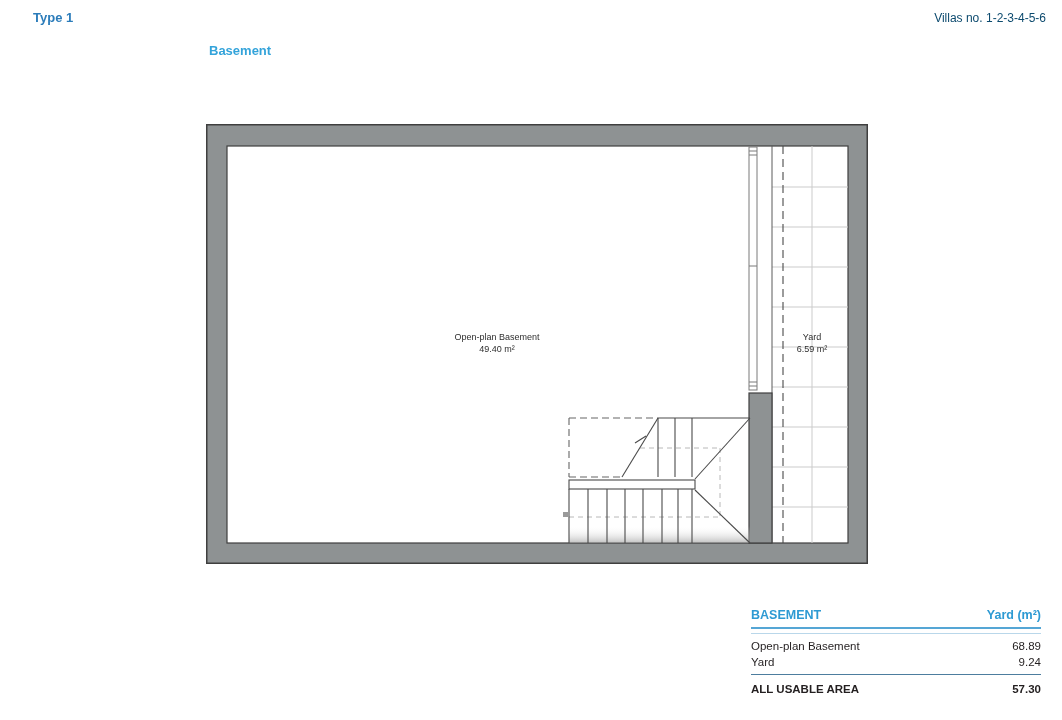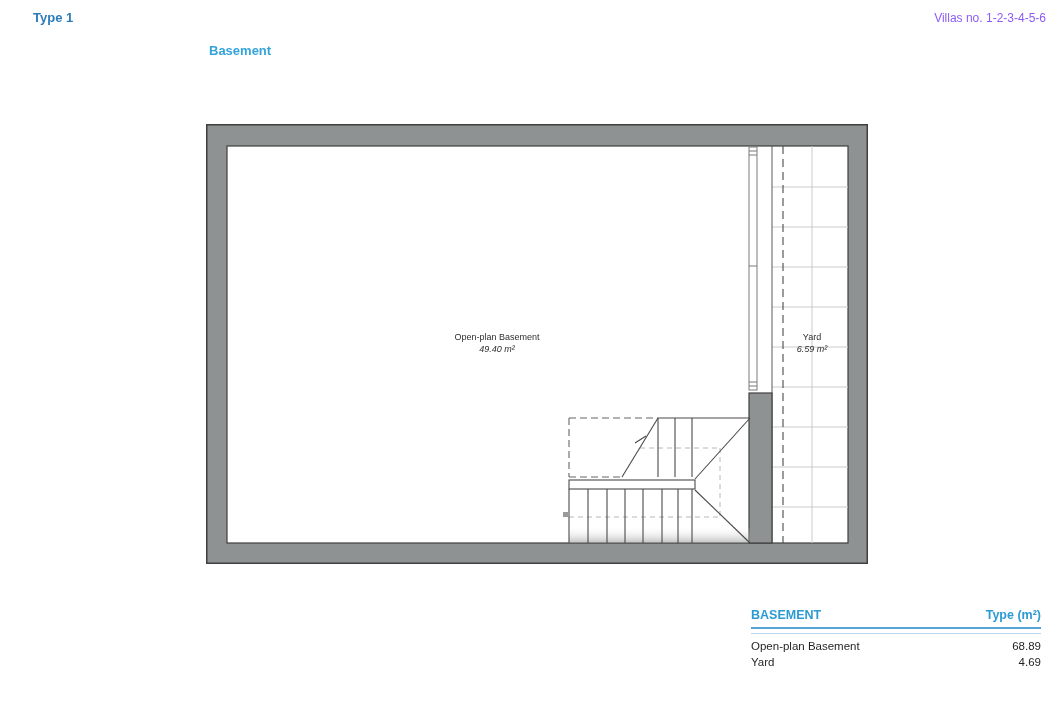--- a/index.html
+++ b/index.html
@@ -6,33 +6,33 @@
   .page{
     position:relative;width:1062px;height:720px;background:#ffffff;
     font-family:"Liberation Sans",sans-serif;overflow:hidden;
   }
   .type-label{
     position:absolute;left:33px;top:10px;
     font-size:13px;font-weight:bold;color:#2b7cba;
   }
   .villas-label{
     position:absolute;right:16px;top:11px;
-    font-size:12px;color:#8b5cf6;
+    font-size:12px;color:#0c4a6e;
   }
   .floor-title{
     position:absolute;left:209px;top:43px;
     font-size:13px;font-weight:bold;color:#33a3da;
   }
   .plan{position:absolute;left:206px;top:124px;width:662px;height:440px;}
   .plan svg{position:absolute;left:0;top:0;}
   .room-label{
     position:absolute;text-align:center;font-size:9px;line-height:12px;color:#2f2f2f;
   }
   .room-label .rname{display:block;}
-  .room-label .rarea{display:block;font-style:italic;}
+  .room-label .rarea{display:block;}
   .lbl-openplan{left:397px;top:331px;width:200px;}
   .lbl-yard{left:757px;top:331px;width:110px;}
   .area-table{
     position:absolute;left:751px;top:608px;width:290px;
     font-size:11.5px;color:#231f20;
   }
   .t-head{
     display:flex;justify-content:space-between;align-items:flex-end;
     padding-bottom:5px;border-bottom:2px solid #55a6d5;
   }
@@ -148,28 +148,32 @@
     </div>
     <div class="room-label lbl-yard" style="left:551px;top:207px;">
       <span class="rname">Yard</span>
       <span class="rarea">6.59 m²</span>
     </div>
   </div>
 
   <div class="area-table">
     <div class="t-head">
       <span class="t-title">BASEMENT</span>
-      <span class="t-areacol">Type (m²)</span>
+      <span class="t-areacol">Yard (m²)</span>
     </div>
     <div class="t-rule2"></div>
     <div class="t-rows">
       <div class="t-row">
         <span>Open-plan Basement</span>
         <span>68.89</span>
       </div>
       <div class="t-row">
         <span>Yard</span>
-        <span>4.69</span>
+        <span>9.24</span>
       </div>
+    </div>
+    <div class="t-total">
+      <span>ALL USABLE AREA</span>
+      <span>57.30</span>
     </div>
   </div>
 
 </div>
 
 </body></html>

